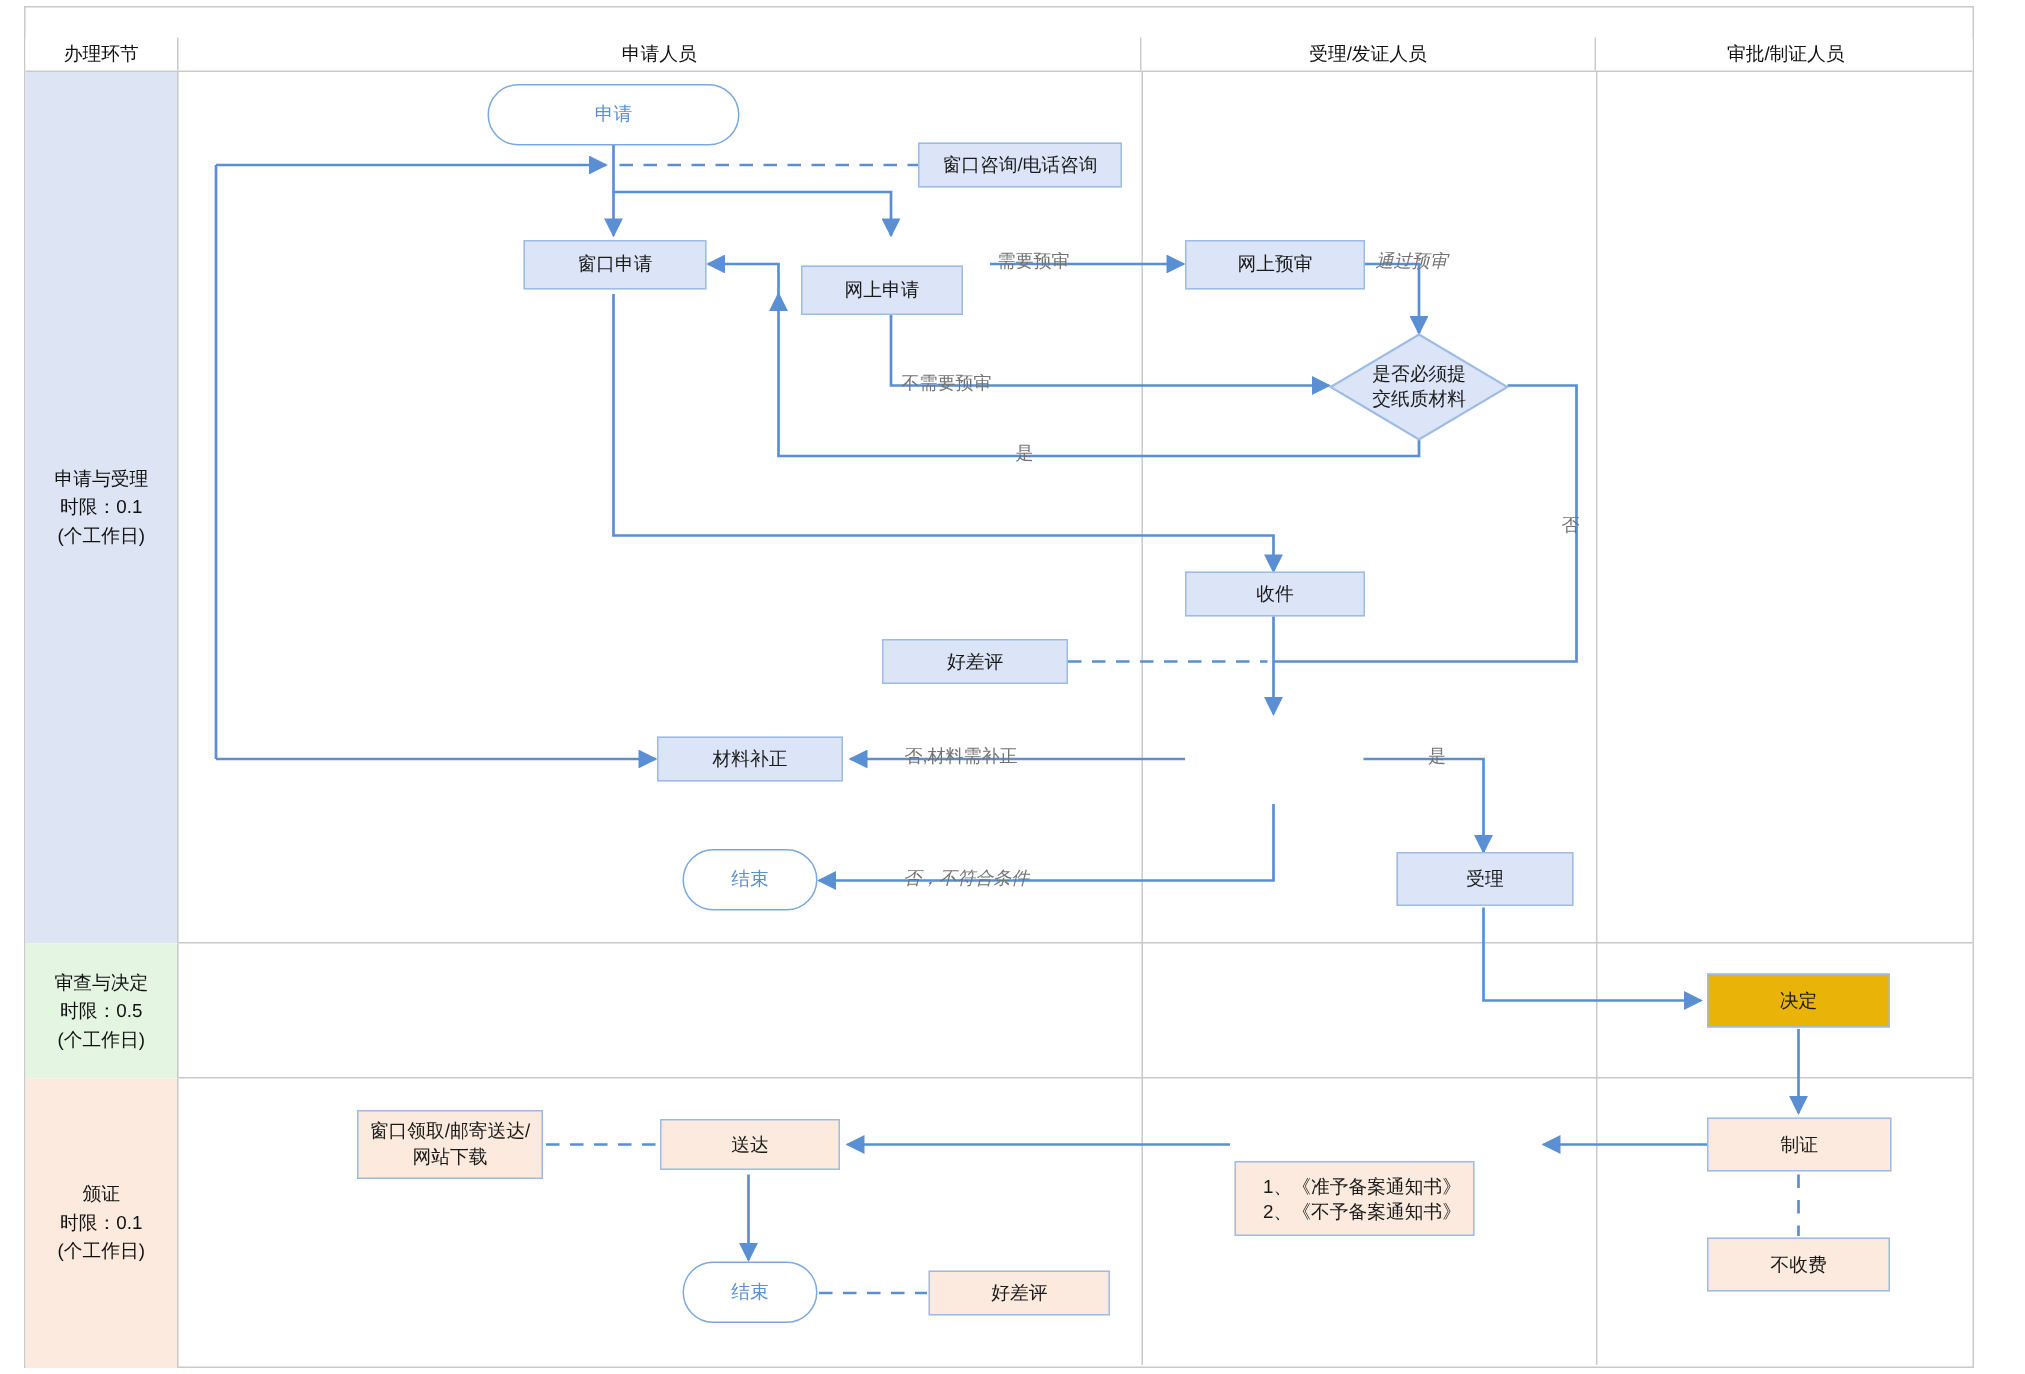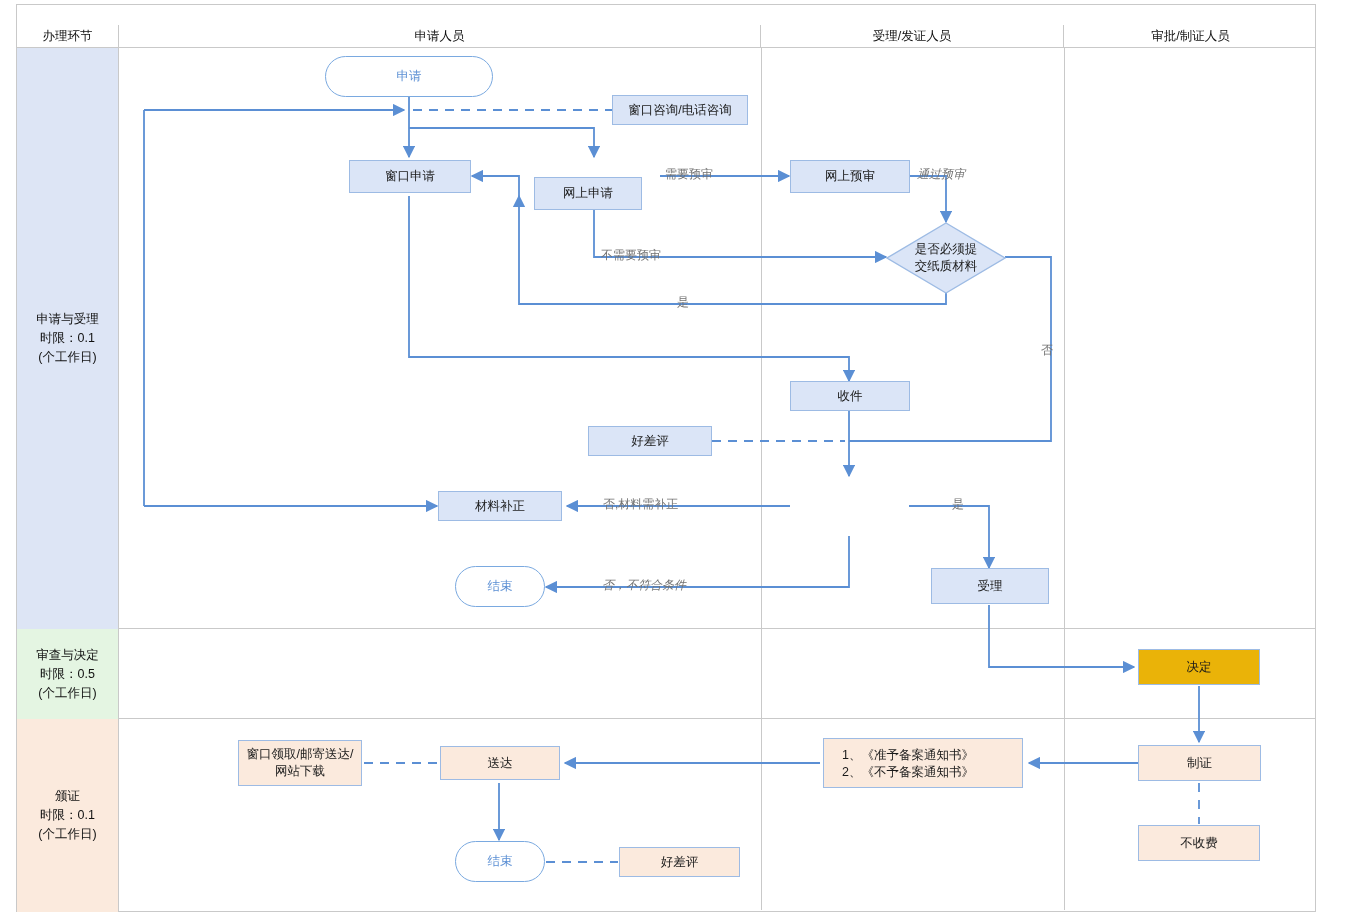--- a/index.html
+++ b/index.html
@@ -254,21 +254,21 @@
   <div class="node pill" style="left:455px; top:566px; width:90px; height:41px;">结束</div>
 
   <div class="node box-blue" style="left:931px; top:568px; width:118px; height:36px;">受理</div>
 
   <div class="node box-green" style="left:1138px; top:649px; width:122px; height:36px;">决定</div>
 
   <div class="node box-peach" style="left:1138px; top:745px; width:123px; height:36px;">制证</div>
 
   <div class="node box-peach" style="left:1138px; top:825px; width:122px; height:36px;">不收费</div>
 
-  <div class="node box-peach list-box" style="left:823px; top:738px; width:200px; height:50px;">1、《准予备案通知书》
+  <div class="node box-peach list-box" style="left:823px; top:774px; width:160px; height:50px;">1、《准予备案通知书》
 2、《不予备案通知书》</div>
 
   <div class="node box-peach" style="left:440px; top:746px; width:120px; height:34px;">送达</div>
 
   <div class="node box-peach" style="left:238px; top:740px; width:124px; height:46px;">窗口领取/邮寄送达/
 网站下载</div>
 
   <div class="node pill" style="left:455px; top:841px; width:90px; height:41px;">结束</div>
 
   <div class="node box-peach" style="left:619px; top:847px; width:121px; height:30px;">好差评</div>

